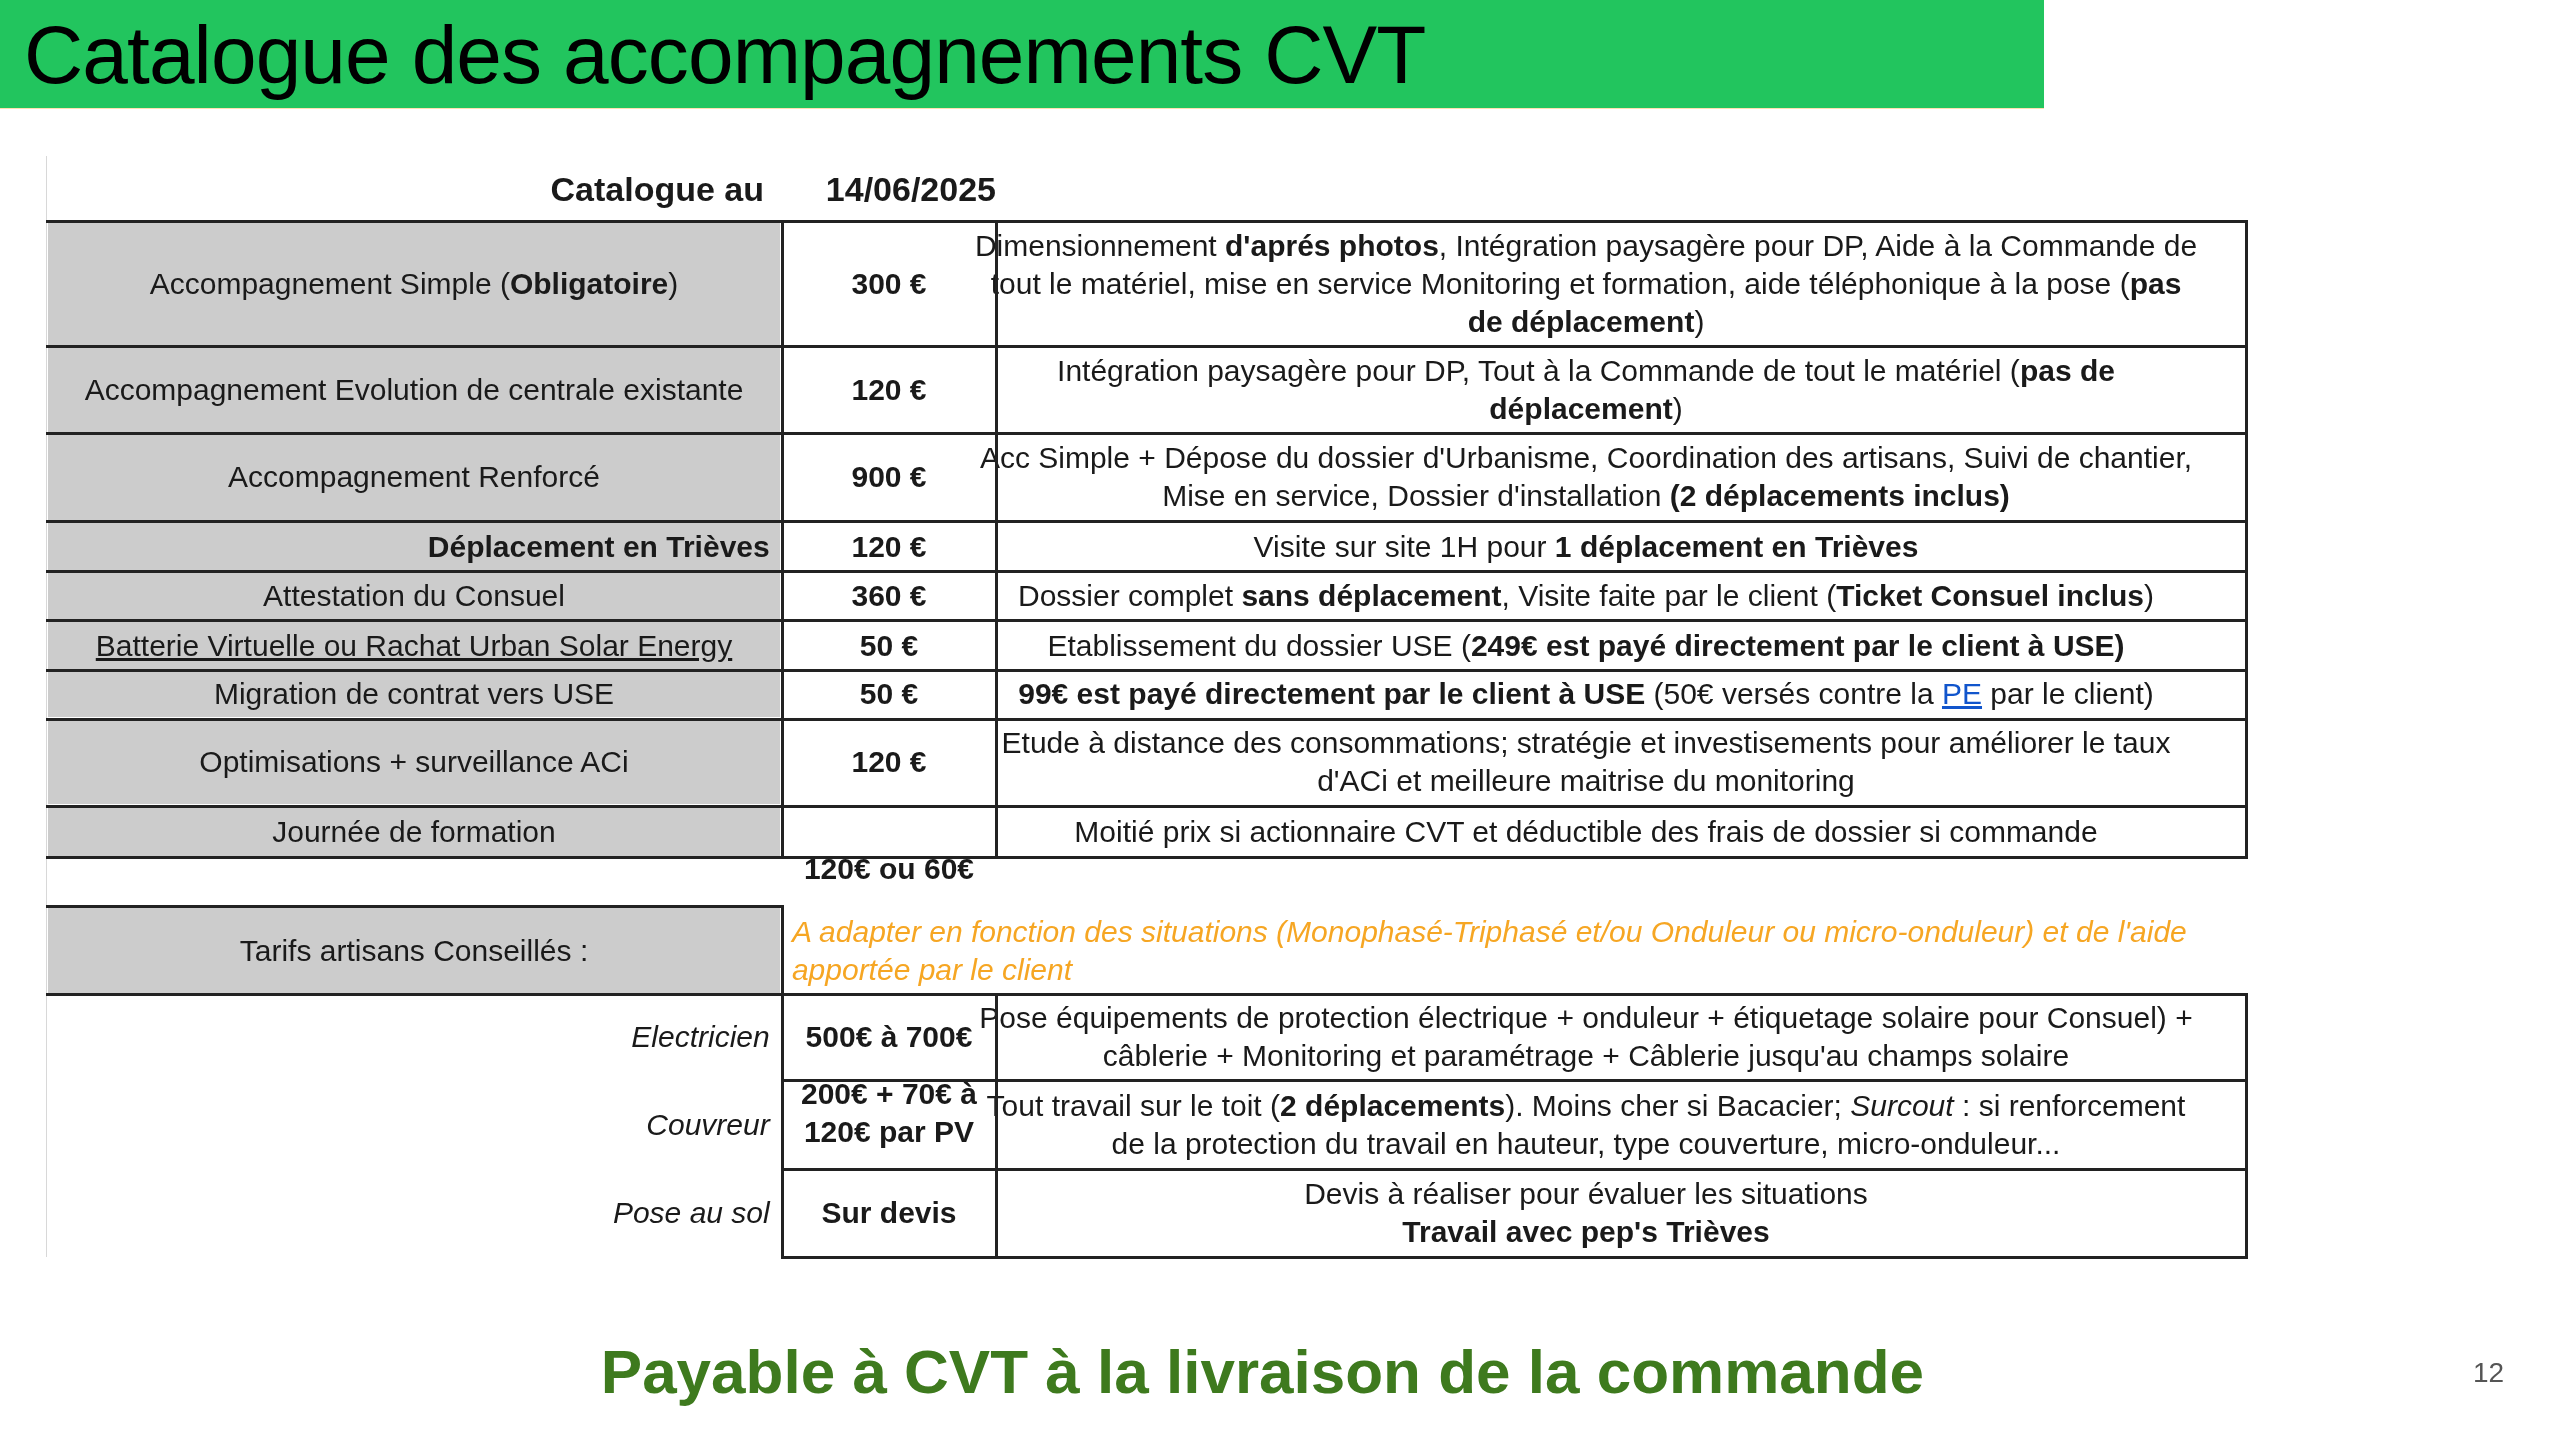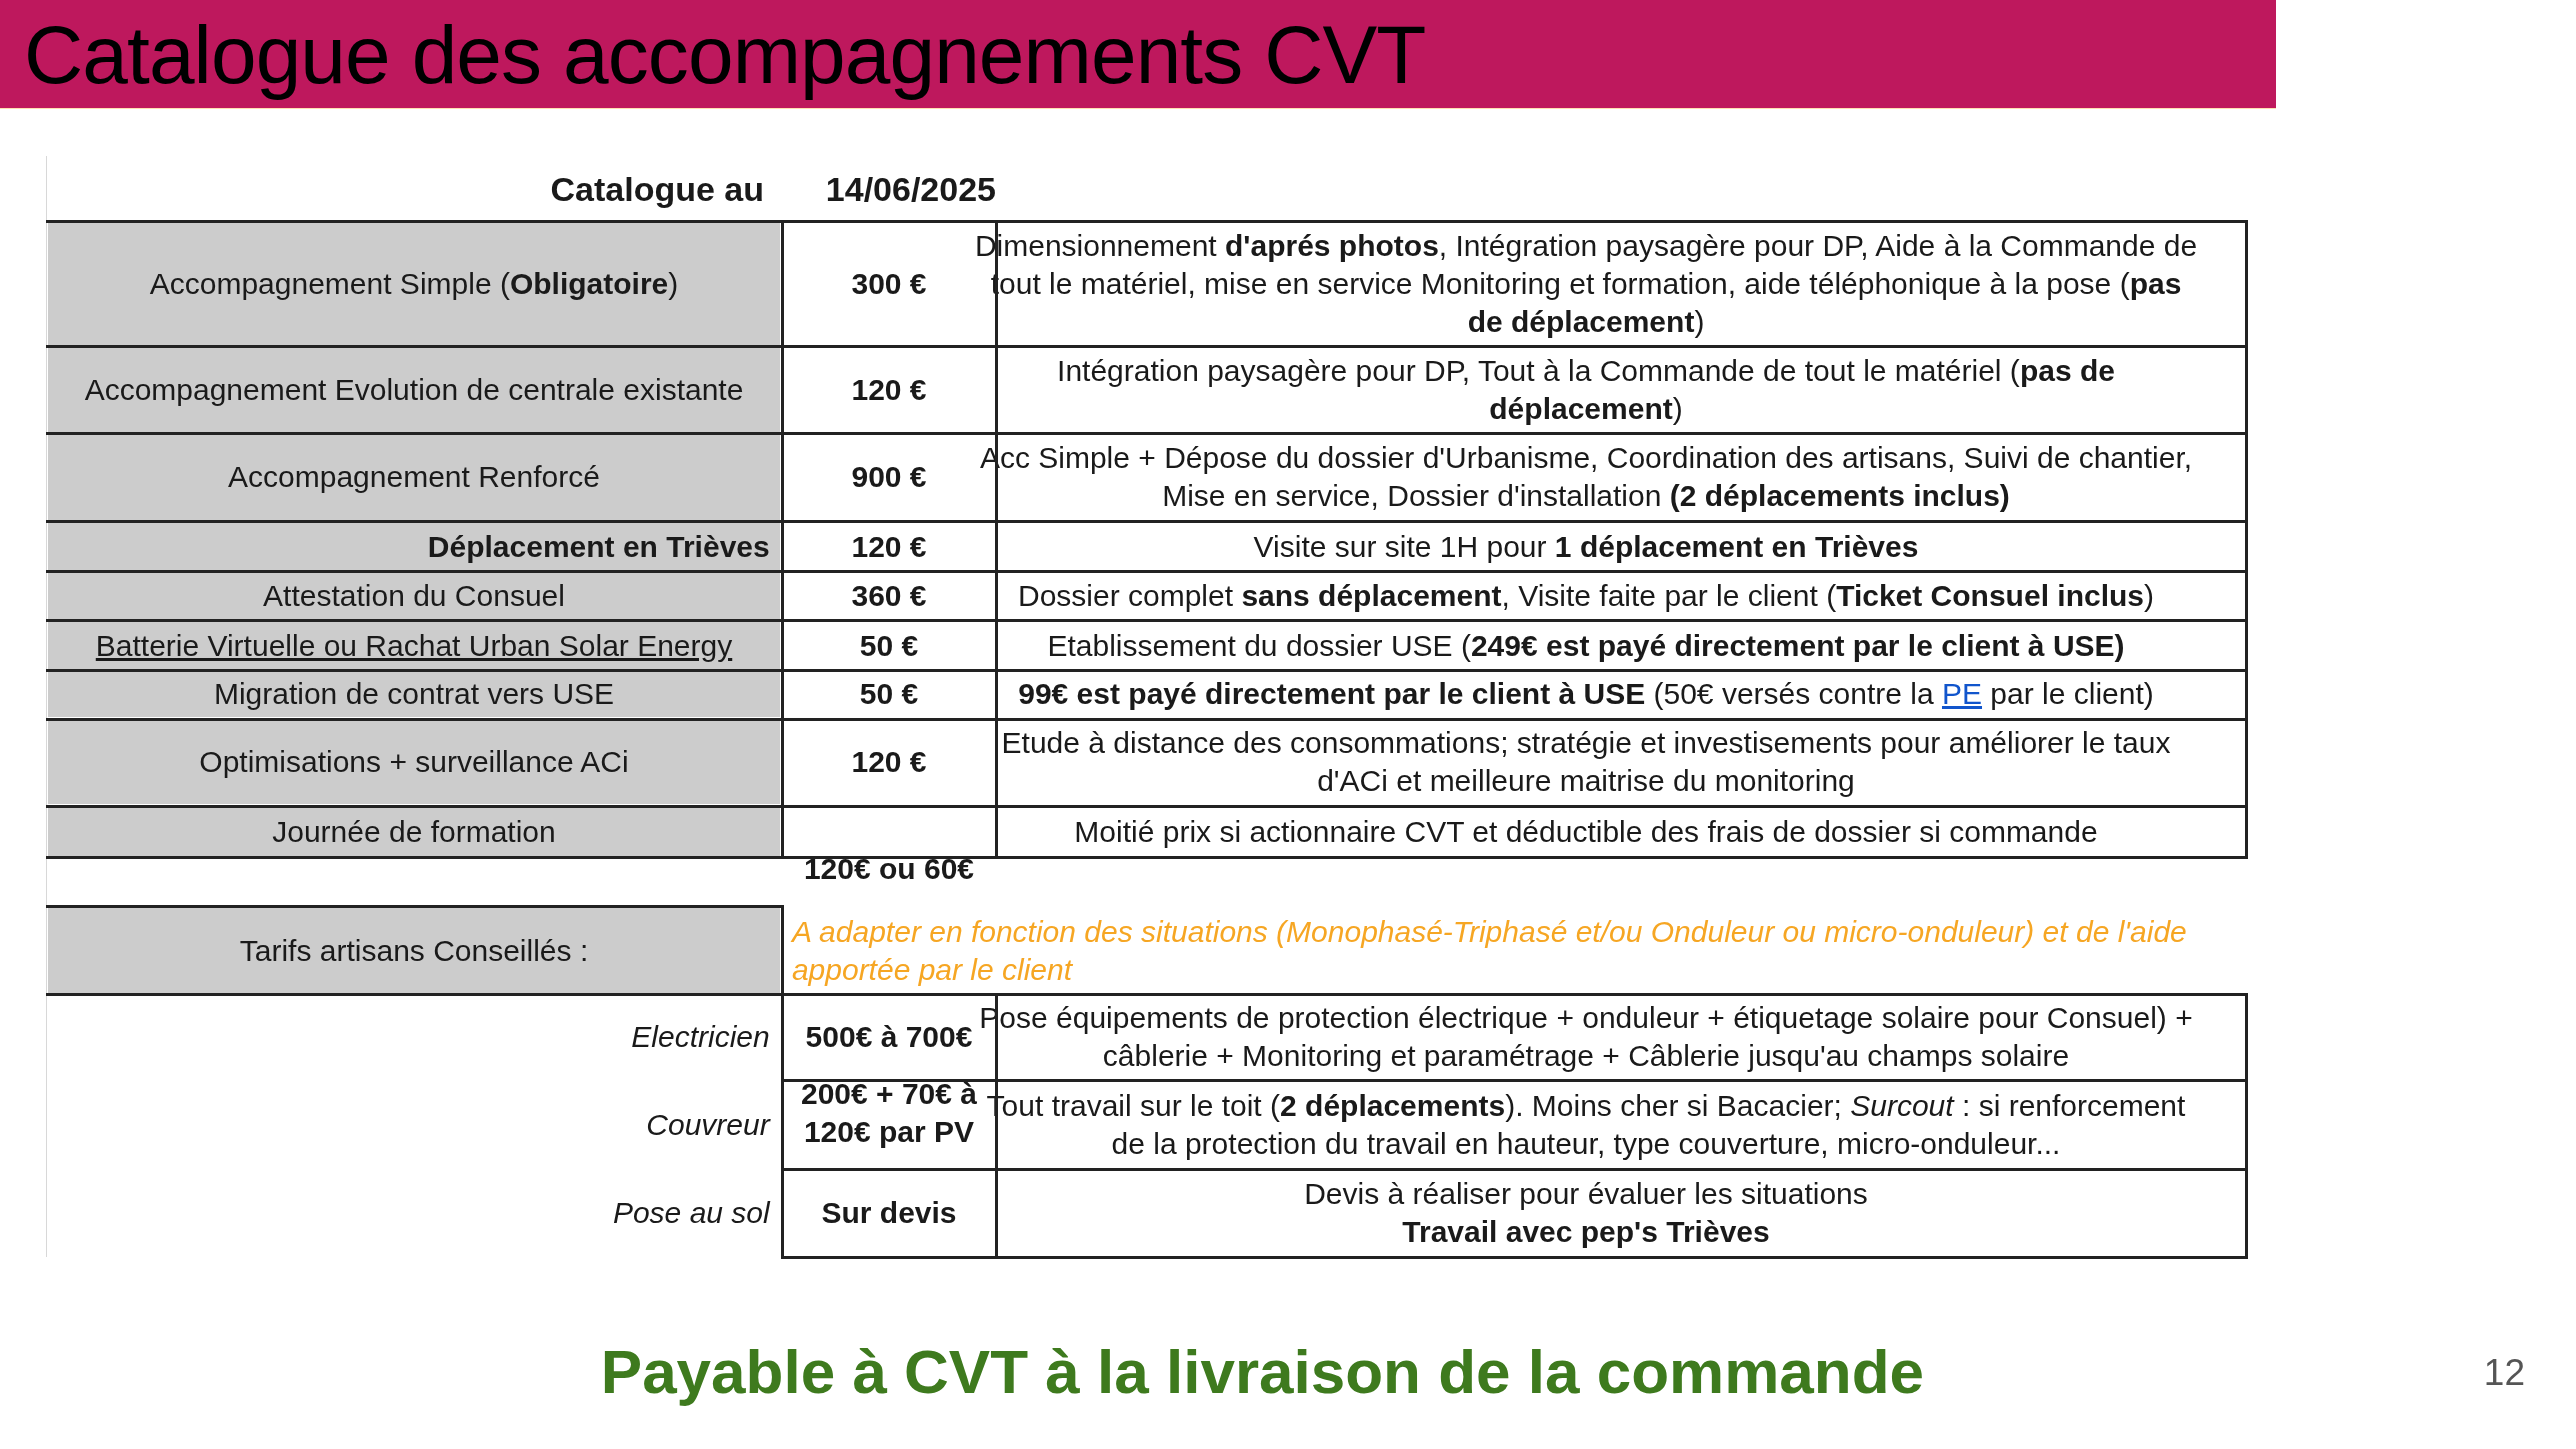--- a/index.html
+++ b/index.html
@@ -1,22 +1,22 @@
 <!DOCTYPE html>
 <html style="font-size:13.7px"><head>
   <meta charset="utf-8">
   <style>
     html, body { margin: 0; padding: 0; }
     body {
       width: 2576px; height: 1449px; position: relative; overflow: hidden;
       background: #ffffff; font-family: "Liberation Sans", sans-serif; color: #1a1a1a;
     }
     .title-bar {
-      position: absolute; left: 0; top: 0; width: 2276px; height: 108px;
-      background: #be185d; border-bottom: 1.7px solid #ffe0b0;
+      position: absolute; left: 0; top: 0; width: 2044px; height: 108px;
+      background: #22c55e; border-bottom: 1.7px solid #ffe0b0;
     }
     .title-bar .title {
       position: absolute; left: 24px; top: 6.9px; font-size: 82px; line-height: 96px;
       color: #000; white-space: nowrap; letter-spacing: -0.9px;
     }
     .sheet-edge {
       position: absolute; left: 46px; top: 156px; width: 0; height: 1101px;
       border-left: 1.7px solid #d8d8d8;
     }
     .catalog-header {
@@ -43,22 +43,22 @@
     .link { color: #1155CC; text-decoration: underline; }
     b { font-weight: bold; }
 
     .footer {
       position: absolute; left: 0; width: 2576px; top: 1336px; text-align: center;
       font-size: 62px; font-weight: bold; color: #3E7A1E; line-height: 72px;
       padding-right: 34px; box-sizing: border-box;
     }
     .footer span { display: inline-block; transform: translateX(-8.6px); }
     .page-number {
-      position: absolute; left: 2473px; top: 1352px; width: 52px; font-size: 37px;
-      color: #555; line-height: 41px; text-align: right;
+      position: absolute; left: 2473px; top: 1352px; width: 52px; font-size: 28px;
+      color: #555; line-height: 41px; text-align: left;
     }
   </style>
 </head>
 <body>
 
 <div class="title-bar">
   <div class="title">Catalogue des accompagnements CVT</div>
 </div>
 
 <div class="sheet-edge"></div>

